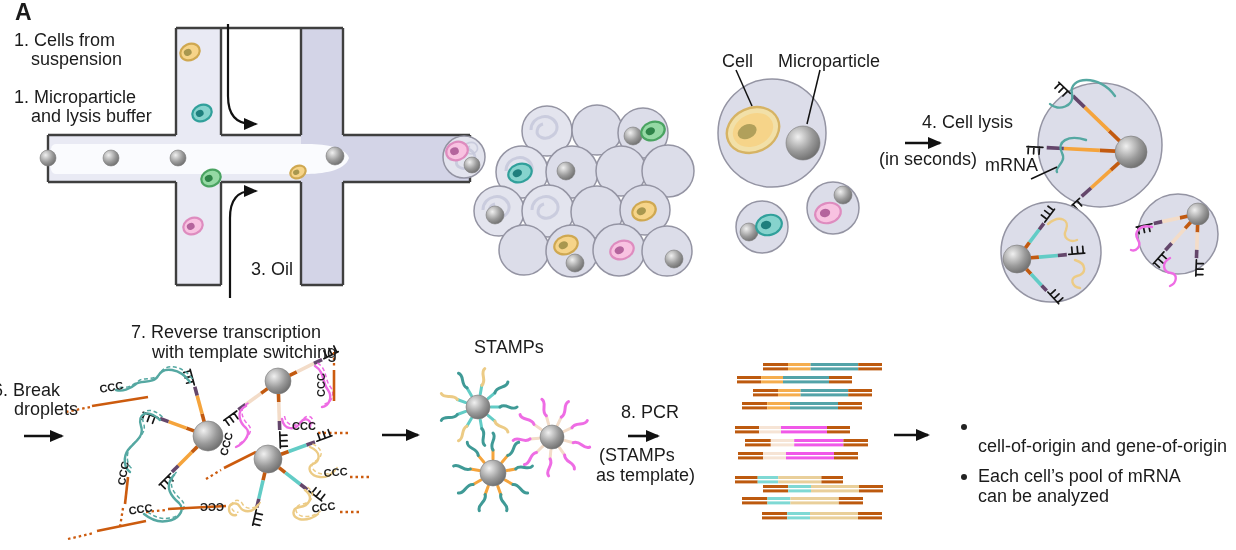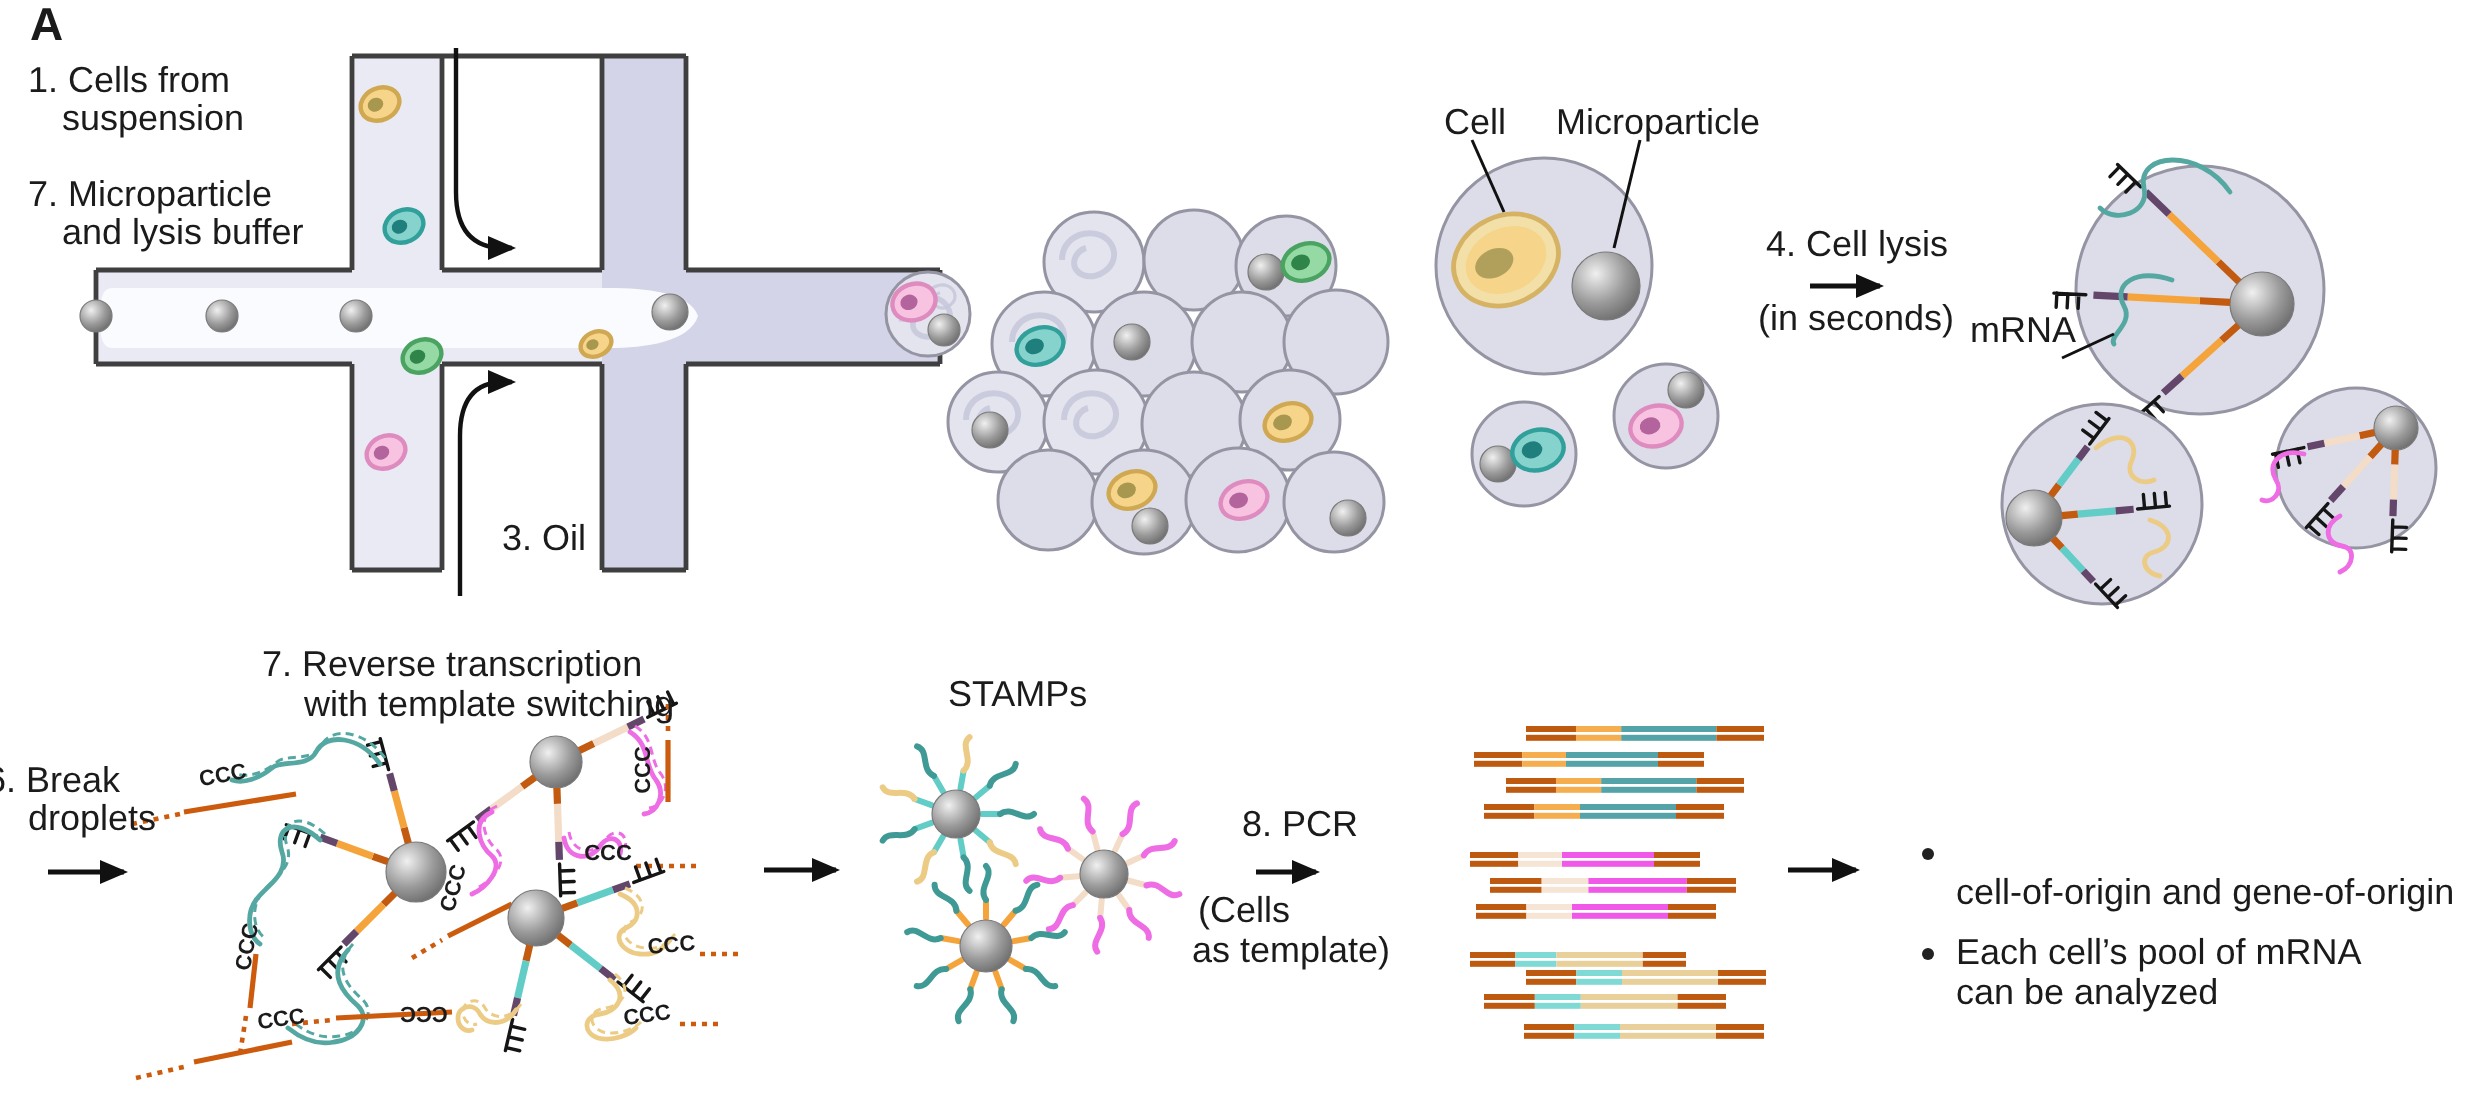--- a/index.html
+++ b/index.html
@@ -469,41 +469,41 @@
           <rect x="810" y="516.4" width="48" height="3" fill="#e9cf9a"></rect>
           <rect x="858" y="516.4" width="24" height="3" fill="#bd5a0f"></rect>
         </g>
       </g>
     </svg>
 
   <div class="lbl fig-a" style="left:15px;top:3px">A</div>
 
   <div class="lbl" style="left:14px;top:31px">1. Cells from</div>
   <div class="lbl" style="left:31px;top:50px">suspension</div>
-  <div class="lbl" style="left:14px;top:88px">7. Microparticle</div>
+  <div class="lbl" style="left:14px;top:88px">1. Microparticle</div>
   <div class="lbl" style="left:31px;top:107px">and lysis buffer</div>
   <div class="lbl" style="left:251px;top:260px">3. Oil</div>
 
   <div class="lbl" style="left:722px;top:52px">Cell</div>
   <div class="lbl" style="left:778px;top:52px">Microparticle</div>
 
-  <div class="lbl" style="left:883px;top:113px">4. Cell lysis</div>
+  <div class="lbl" style="left:922px;top:113px">4. Cell lysis</div>
   <div class="lbl" style="left:879px;top:150px">(in seconds)</div>
   <div class="lbl" style="left:985px;top:156px">mRNA</div>
 
   <div class="lbl" style="left:-7px;top:381px">6. Break</div>
   <div class="lbl" style="left:14px;top:400px">droplets</div>
 
   <div class="lbl" style="left:131px;top:323px">7. Reverse transcription</div>
   <div class="lbl" style="left:152px;top:343px">with template switching</div>
 
   <div class="lbl" style="left:474px;top:338px">STAMPs</div>
 
   <div class="lbl" style="left:621px;top:403px">8. PCR</div>
-  <div class="lbl" style="left:599px;top:446px">(Cells</div>
+  <div class="lbl" style="left:599px;top:446px">(STAMPs</div>
   <div class="lbl" style="left:596px;top:466px">as template)</div>
 
   <span class="bullet-dot" style="left:961px;top:424px"></span>
   <div class="lbl" style="left:978px;top:437px">cell-of-origin and gene-of-origin</div>
   <span class="bullet-dot" style="left:961px;top:474px"></span>
   <div class="lbl" style="left:978px;top:467px">Each cell’s pool of mRNA</div>
   <div class="lbl" style="left:978px;top:487px">can be analyzed</div>
 </div>
 
 </body></html>

